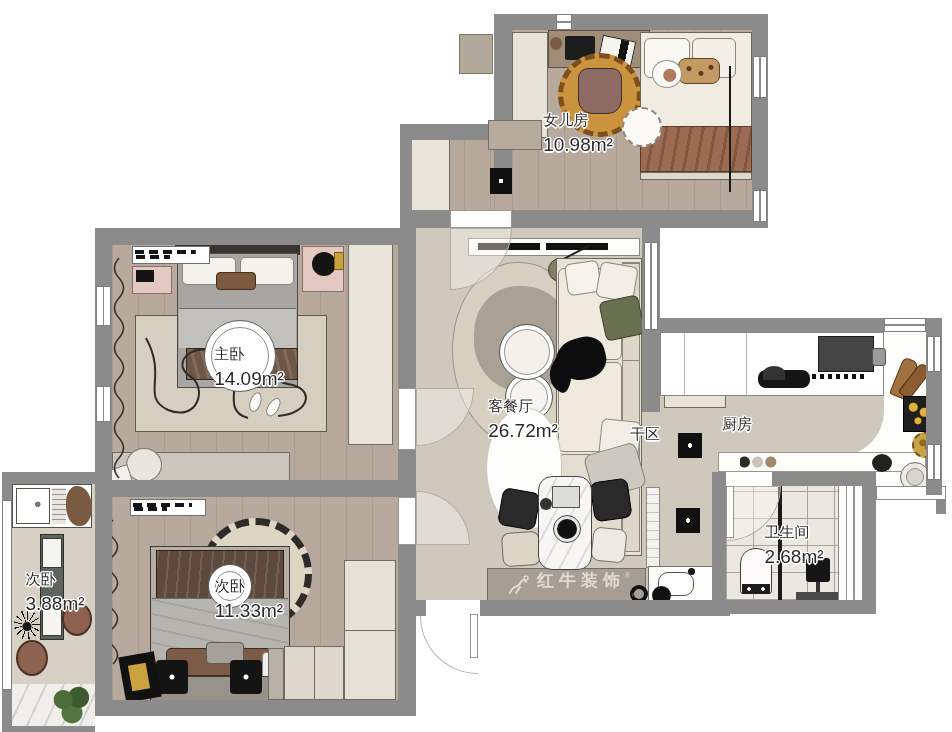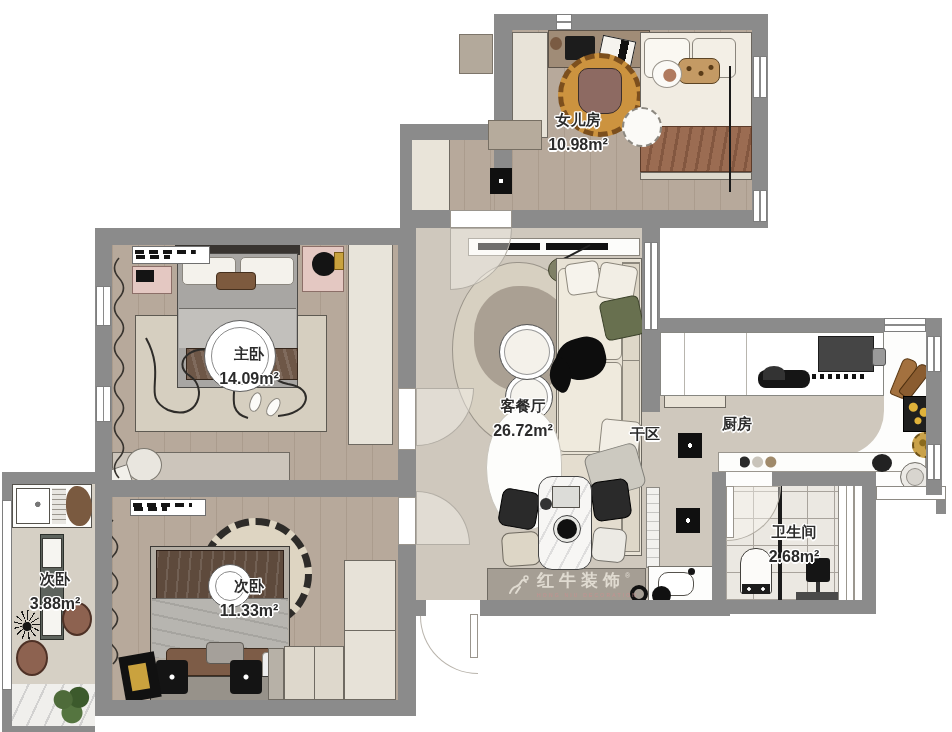--- a/index.html
+++ b/index.html
@@ -16,24 +16,24 @@
   .win-h{background:#fff linear-gradient(to bottom,transparent 44%,#8a8a8a 44%,#8a8a8a 56%,transparent 56%);}
   .doorleaf{position:absolute;z-index:7;background:#fff;border:1px solid #9a958d;box-sizing:border-box;}
   .arc{position:absolute;z-index:6;background:rgba(252,250,246,.40);border:1px solid #b3aea5;box-sizing:border-box;}
   .arcline{position:absolute;z-index:2;border:0;border-left:1px solid #b9b4ac;border-bottom:1px solid #b9b4ac;border-radius:0 0 0 100%;box-sizing:border-box;}
   .lamp{position:absolute;z-index:8;background:radial-gradient(circle at 50% 50%,#fff 0 2.2px,#101010 2.3px);}
   .pendant{position:absolute;z-index:4;background:#fff;border-radius:50%;box-sizing:border-box;}
   .pendant .inner{position:absolute;inset:6px;border:1px solid #8c8c8c;border-radius:50%;}
   .ac{position:absolute;z-index:4;background:#fff;border:1px solid #6f6f6f;box-sizing:border-box;
       background-image:repeating-linear-gradient(90deg,#141414 0 9px,transparent 9px 14px),repeating-linear-gradient(90deg,#141414 0 9px,transparent 9px 14px);
       background-size:80% 4px,45% 4px;background-position:12% 28%,8% 68%;background-repeat:no-repeat;}
-  .room-label{position:absolute;z-index:20;transform:translateX(-50%);text-align:center;white-space:nowrap;color:#2b2b2b;font-weight:700;
+  .room-label{position:absolute;z-index:20;transform:translateX(-50%);text-align:left;white-space:nowrap;color:#2b2b2b;font-weight:400;
       text-shadow:-1px -1px 0 #fff,1px -1px 0 #fff,-1px 1px 0 #fff,1px 1px 0 #fff,0 -1.5px 0 #fff,0 1.5px 0 #fff,-1.5px 0 0 #fff,1.5px 0 0 #fff;}
   .room-label .nm{font-size:15px;line-height:20px;}
-  .room-label .ar{font-size:16px;line-height:22px;margin-top:4px;}
+  .room-label .ar{font-size:19px;line-height:22px;margin-top:4px;}
   .wm{position:absolute;z-index:21;display:flex;align-items:center;gap:7px;opacity:.9;}
   .wm .txt{color:#e7e2d8;font-size:17px;font-weight:700;letter-spacing:5px;line-height:17px;}
   .wm .sub{color:#c98f8f;font-size:5px;letter-spacing:2.2px;margin-top:2px;}
   .wm .reg{color:#e7e2d8;font-size:7px;vertical-align:top;}
   svg.deco{position:absolute;z-index:4;overflow:visible;}
 </style>
 </head>
 <body>
 
 <div class="plan">

